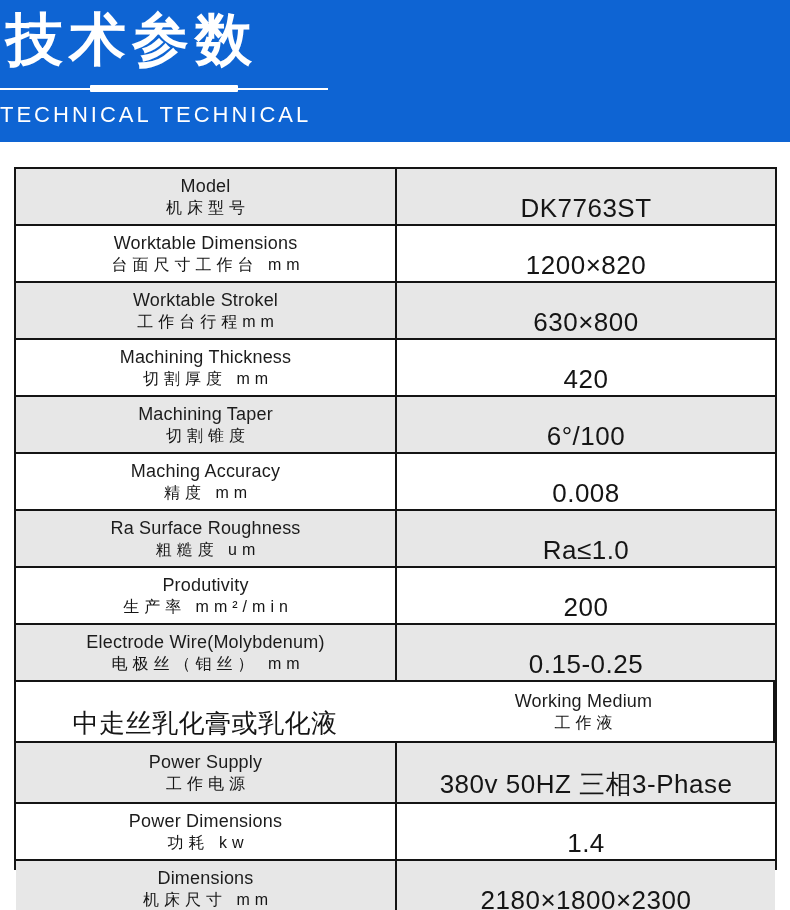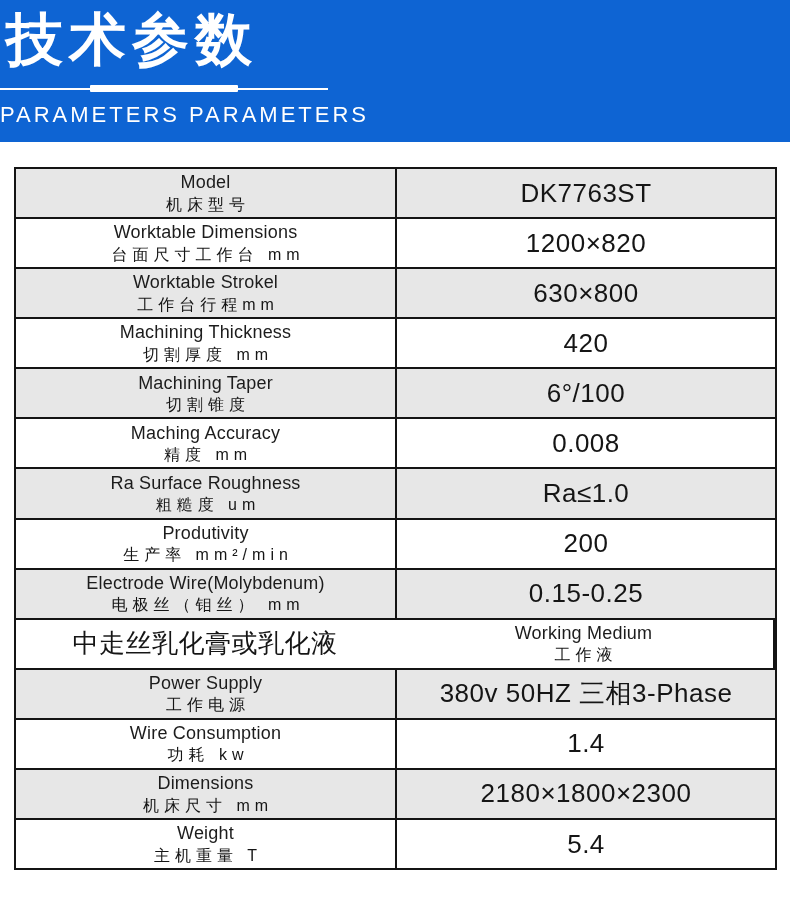--- a/index.html
+++ b/index.html
@@ -91,41 +91,42 @@
     margin-top:3px;
     font-size:16px;
     font-weight:500;
     letter-spacing:5px;
     text-indent:5px;
     white-space:nowrap;
   }
   .value-cell{
     flex:1 1 auto;
     text-align:center;
+    margin-top:24px;
   }
   .value-cell span{
     font-size:26px;
     font-weight:500;
     letter-spacing:0.5px;
     white-space:nowrap;
   }
 </style>
 </head>
 <body>
 
 <div class="page">
 
   <header class="banner">
     <h1>技术参数</h1>
     <div class="divider">
       <span class="thin"></span>
       <span class="thick"></span>
       <span class="thin"></span>
     </div>
-    <div class="subtitle">PARAMETERS PARAMETERS</div>
+    <div class="subtitle">TECHNICAL TECHNICAL</div>
   </header>
 
   <main class="table">
       <div class="trow shaded">
       <div class="cell param-cell">
         <div class="en">Model</div>
         <div class="zh">机床型号</div>
       </div>
       <div class="cell value-cell">
         <span>DK7763ST</span>
@@ -216,21 +217,21 @@
       <div class="cell param-cell">
         <div class="en">Power Supply</div>
         <div class="zh">工作电源</div>
       </div>
       <div class="cell value-cell">
         <span>380v 50HZ 三相3-Phase</span>
       </div>
     </div>
       <div class="trow">
       <div class="cell param-cell">
-        <div class="en">Wire Consumption</div>
+        <div class="en">Power Dimensions</div>
         <div class="zh">功耗 kw</div>
       </div>
       <div class="cell value-cell">
         <span>1.4</span>
       </div>
     </div>
       <div class="trow shaded">
       <div class="cell param-cell">
         <div class="en">Dimensions</div>
         <div class="zh">机床尺寸 mm</div>

